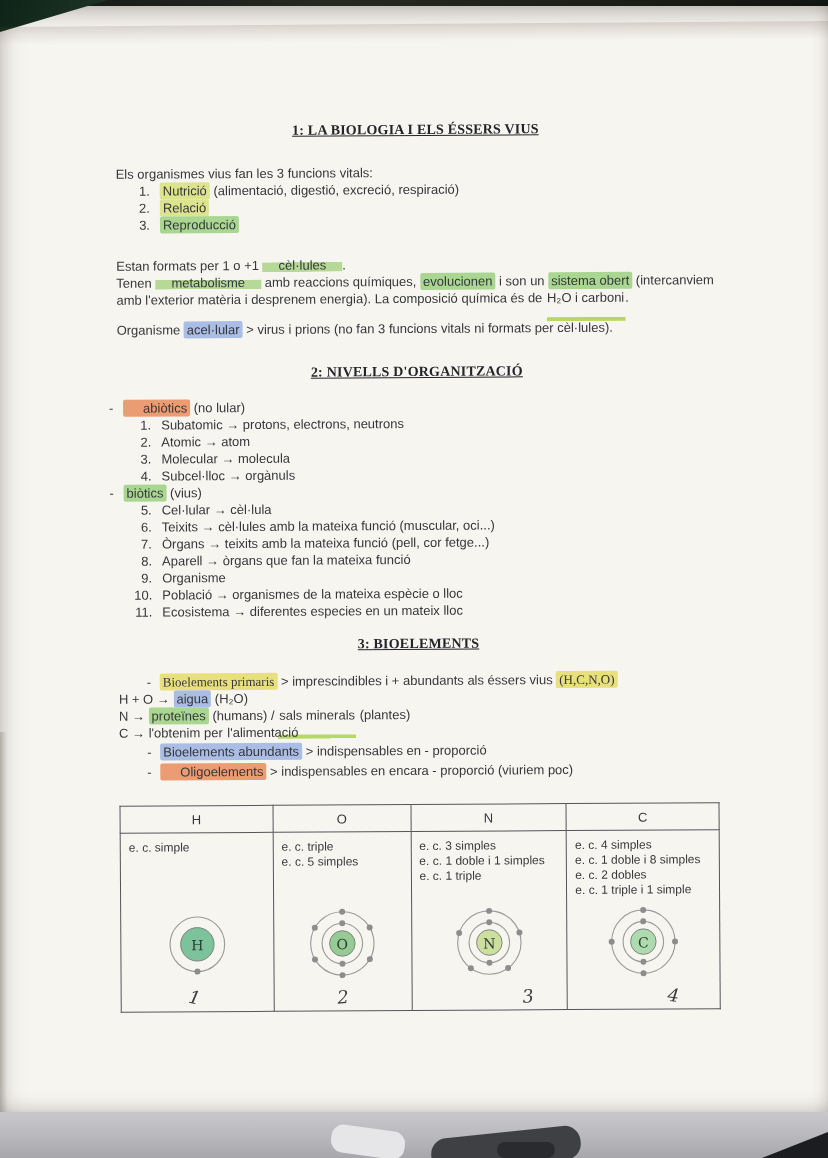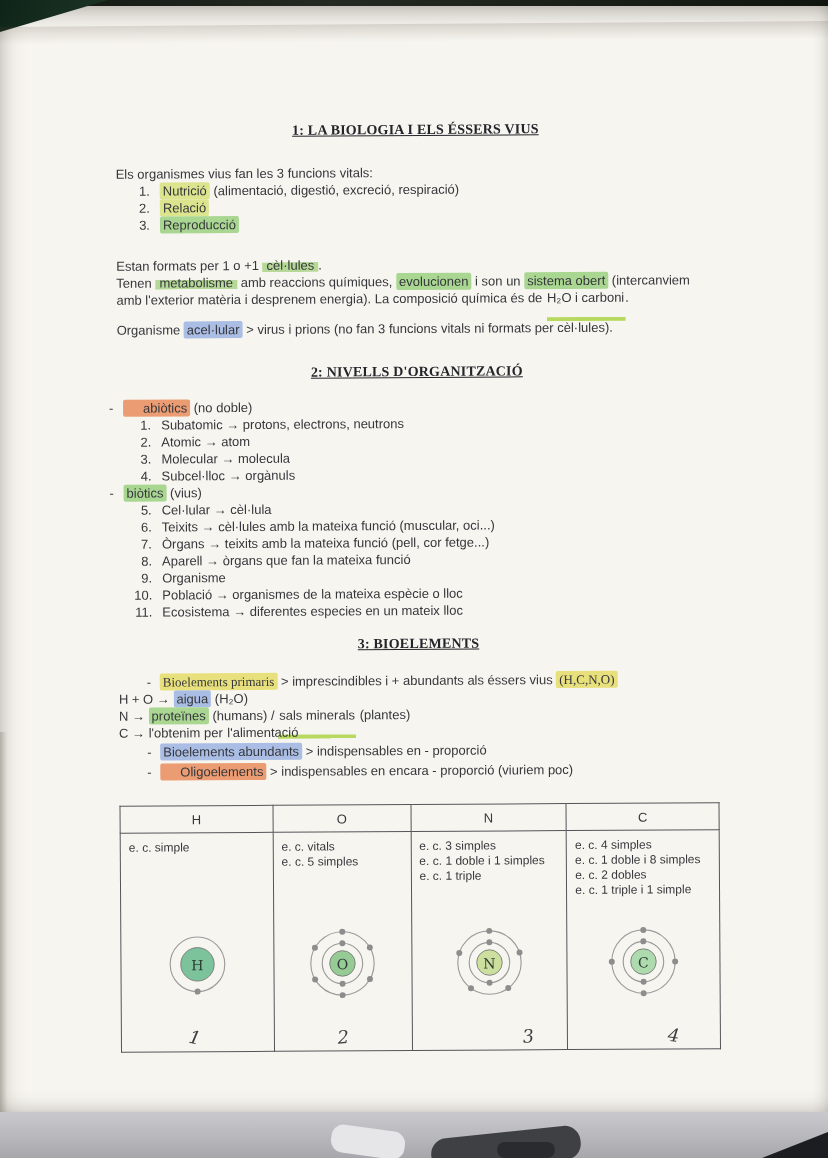--- a/index.html
+++ b/index.html
@@ -50,34 +50,34 @@
   .bullet { padding-left:28px; }
   .bullet .dash { width:13px; margin-left:0; }
 
   .hl { padding:1px 3px; border-radius:2px; }
   .hl-yg     { background:var(--hl-yellowgreen,#dce48e); }
   .hl-green  { background:var(--hl-green,#a9d792); }
   .hl-yellow { background:var(--hl-yellow,#e8e07c);font-family:Liberation Serif, serif; }
   .hl-blue   { background:var(--hl-blue,#aabde4);margin-top:44px; }
   .hl-orange { background:var(--hl-orange,#eb9c72);padding-left:20px; }
   .mark-green {
-    padding:0 4px;
+    padding:0 16px;
     background:linear-gradient(180deg, transparent 30%, var(--mark-green,rgba(139,198,93,.6)) 32%, var(--mark-green,rgba(139,198,93,.6)) 92%, transparent 94%);
     text-align:right;
   }
   .ul-green { box-shadow: inset 0 -4px 0 var(--ul-green,#b8d95f); padding:16px 1px; }
 
   .bio-table {
     width:100%; border-collapse:collapse; table-layout:fixed;
     margin-top:25px; background:transparent;
   }
   .bio-table th, .bio-table td { border:1.4px solid #54555a; }
   .bio-table th { font-weight:normal; font-size:13px; height:27px; text-align:center; }
   .bio-table td { vertical-align:top; padding:7px 8px 5px; height:176px; }
-  .cell { display:flex; flex-direction:column; height:100%;gap:20px; }
+  .cell { display:flex; flex-direction:column; height:100%; }
   .notes { font-size:12px; line-height:15px; height:60px; }
   .atom-wrap { display:flex; justify-content:center; }
   .atom-svg { width:88px; height:88px; }
   .valence {
     text-align:center; margin-top:1px;
     font-family:"DejaVu Serif",serif; font-style:italic;
     font-size:18px; color:#3e3e42;
   }
   .v0 { transform:rotate(12deg) translateX(-3px); }
   .v1 { transform:rotate(-4deg); }
@@ -131,21 +131,21 @@
             <span class="txt"><span class="hl hl-green">Reproducció</span><span></span></span>
           </div>
       </div>
 
       <p class="p-main"><span>Estan formats per 1 o +1 </span><span class="mark-green">cèl·lules</span><span>.</span><br><span>Tenen </span><span class="mark-green">metabolisme</span><span> amb reaccions químiques, </span><span class="hl hl-green">evolucionen</span><span> i son un </span><span class="hl hl-green">sistema obert</span><span> (intercanviem amb l'exterior matèria i desprenem energia). La composició química és de </span><span class="ul-green">H₂O i carboni</span><span>.</span></p>
 
       <p class="p-acell"><span>Organisme </span><span class="hl hl-blue">acel·lular</span><span> &gt; virus i prions (no fan 3 funcions vitals ni formats per cèl·lules).</span></p>
 
       <h2 class="sec-title t2">2: NIVELLS D'ORGANITZACIÓ</h2>
 
-      <p class="dashline dashline-abiotic"><span class="dash">-</span><span class="hl hl-orange">abiòtics</span><span> (no doble)</span></p>
+      <p class="dashline dashline-abiotic"><span class="dash">-</span><span class="hl hl-orange">abiòtics</span><span> (no lular)</span></p>
 
       <div class="olist">
         <div class="li">
             <span class="num">1.</span>
             <span class="txt">Subatomic → protons, electrons, neutrons</span>
           </div>
         <div class="li">
             <span class="num">2.</span>
             <span class="txt">Atomic → atom</span>
           </div>
@@ -233,21 +233,21 @@
                       <circle cx="50.00" cy="81.00" r="3.4" fill="#8d8d8d"></circle>
                       <text x="50" y="51" text-anchor="middle" dominant-baseline="central" font-size="16" font-family="DejaVu Serif, serif" fill="#2e3d33">H</text>
                     </svg>
                   </div>
               <div class="valence v0">1</div>
             </div>
           </td>
           <td>
             <div class="cell">
               <div class="notes">
-                <div>e. c. vitals</div>
+                <div>e. c. triple</div>
                 <div>e. c. 5 simples</div>
               </div>
               <div class="atom-wrap">
                     <svg viewBox="0 0 100 100" class="atom-svg">
                       <circle cx="50" cy="50" r="23" fill="none" stroke="#9b9b9b" stroke-width="1.3"></circle>
                       <circle cx="50" cy="50" r="36" fill="none" stroke="#9b9b9b" stroke-width="1.3"></circle>
                       <circle cx="50" cy="50" r="14.5" fill="#96cb96" stroke="#787878" stroke-width="1"></circle>
                       <circle cx="50.00" cy="27.00" r="3.4" fill="#8d8d8d"></circle>
                       <circle cx="50.00" cy="73.00" r="3.4" fill="#8d8d8d"></circle>
                       <circle cx="50.00" cy="14.00" r="3.4" fill="#8d8d8d"></circle>

